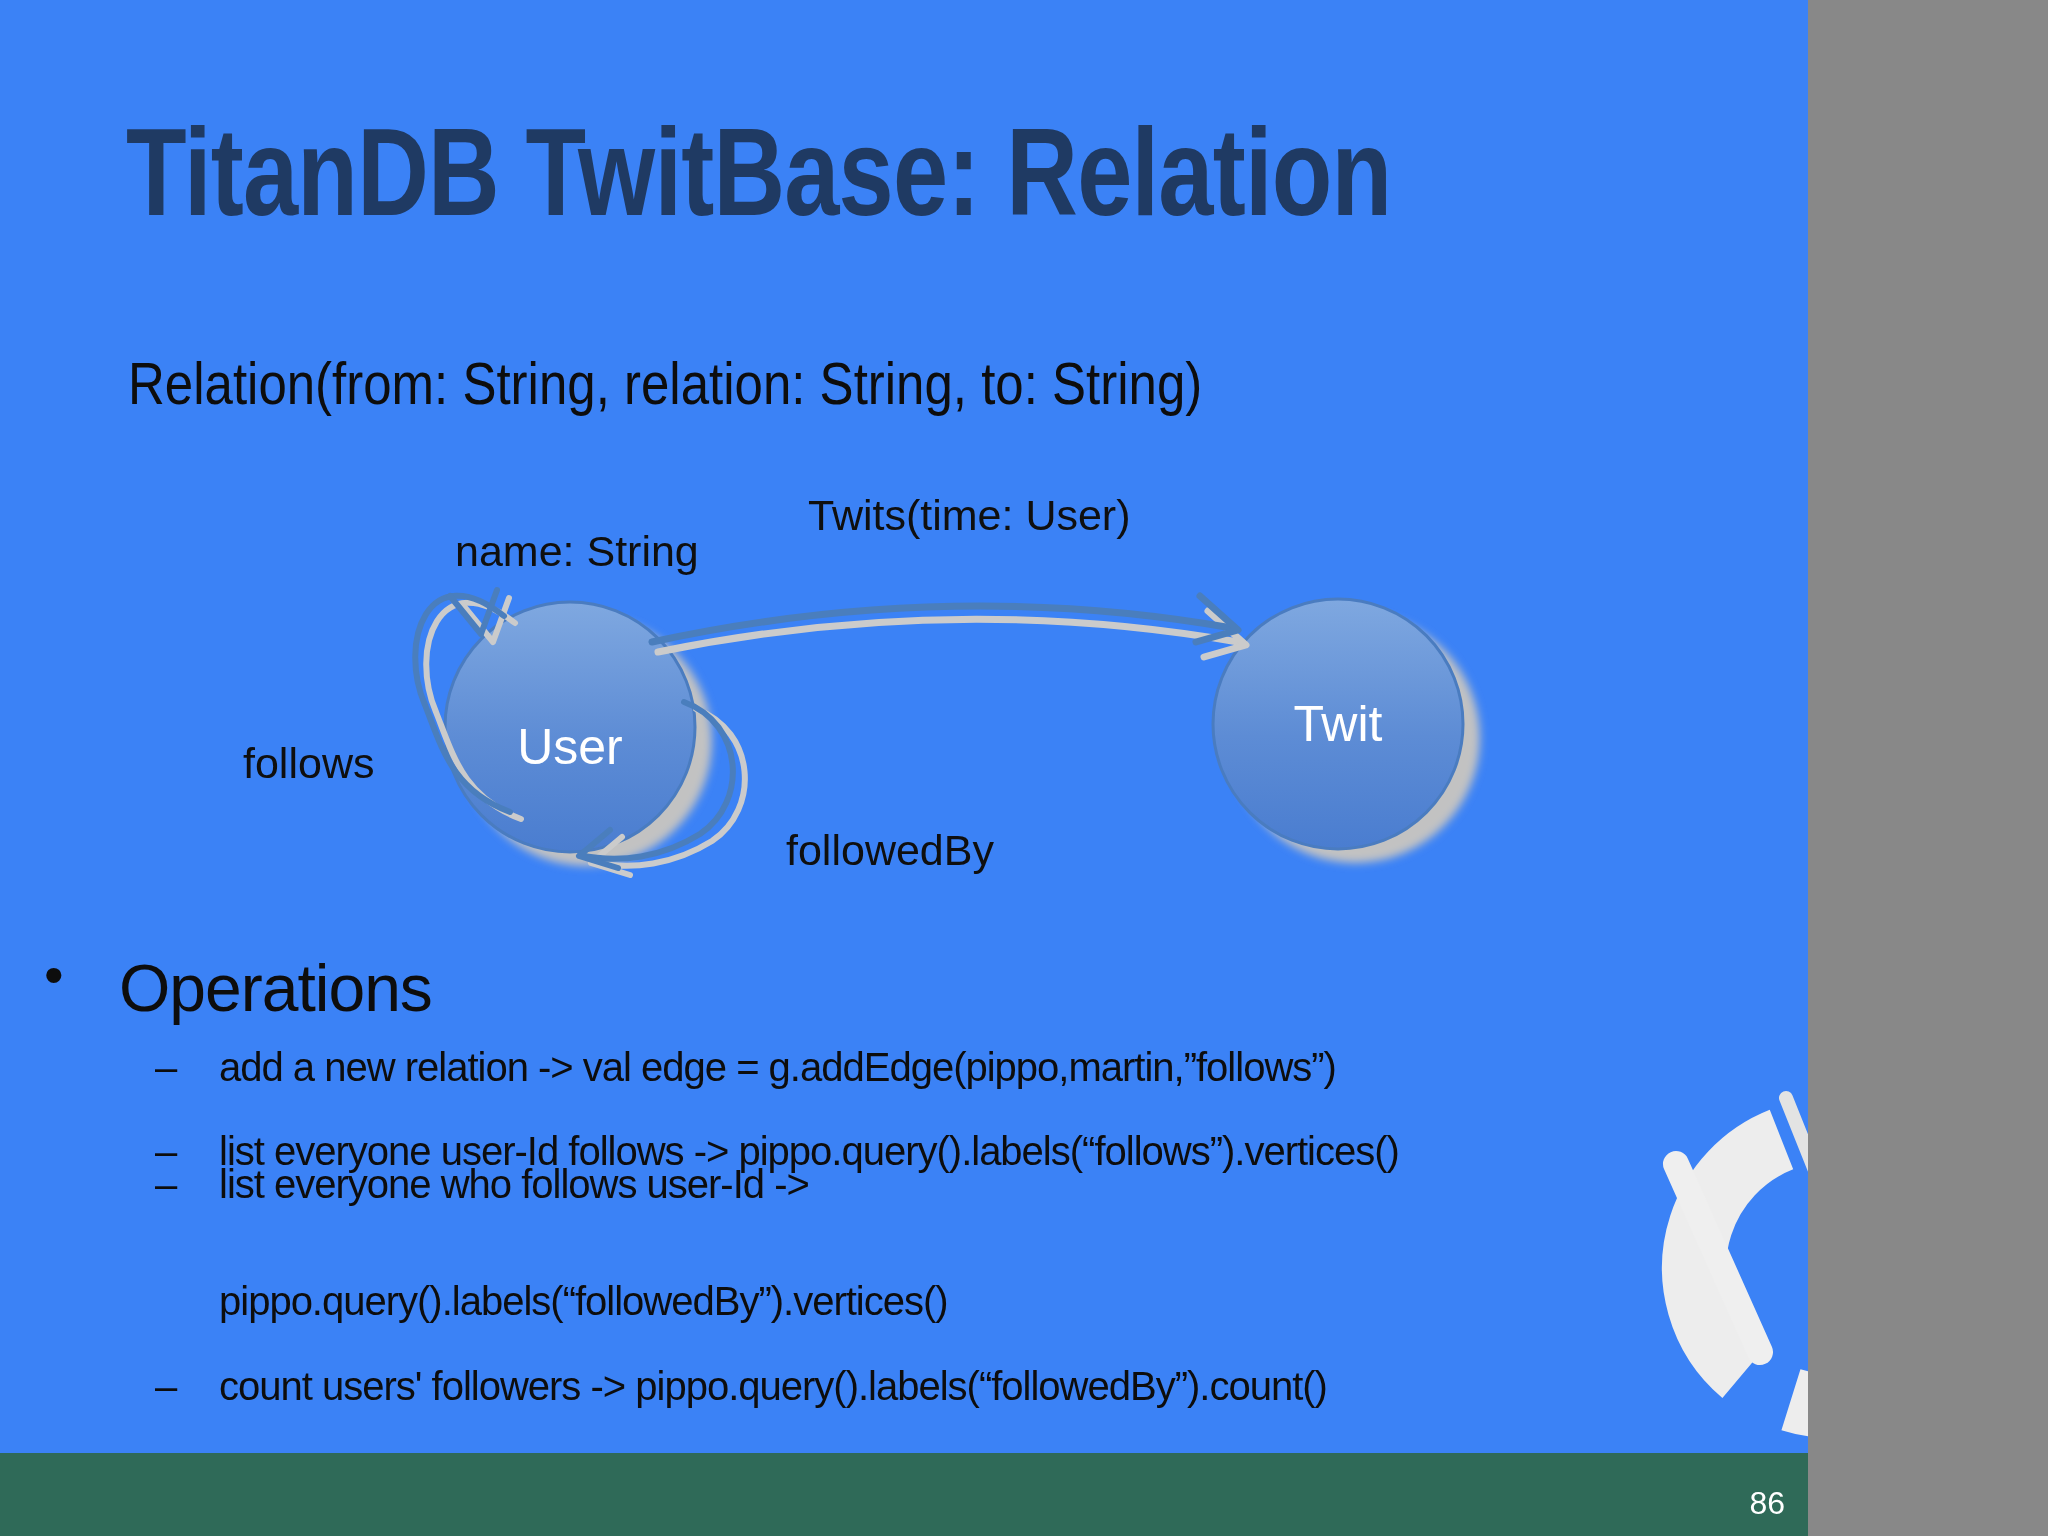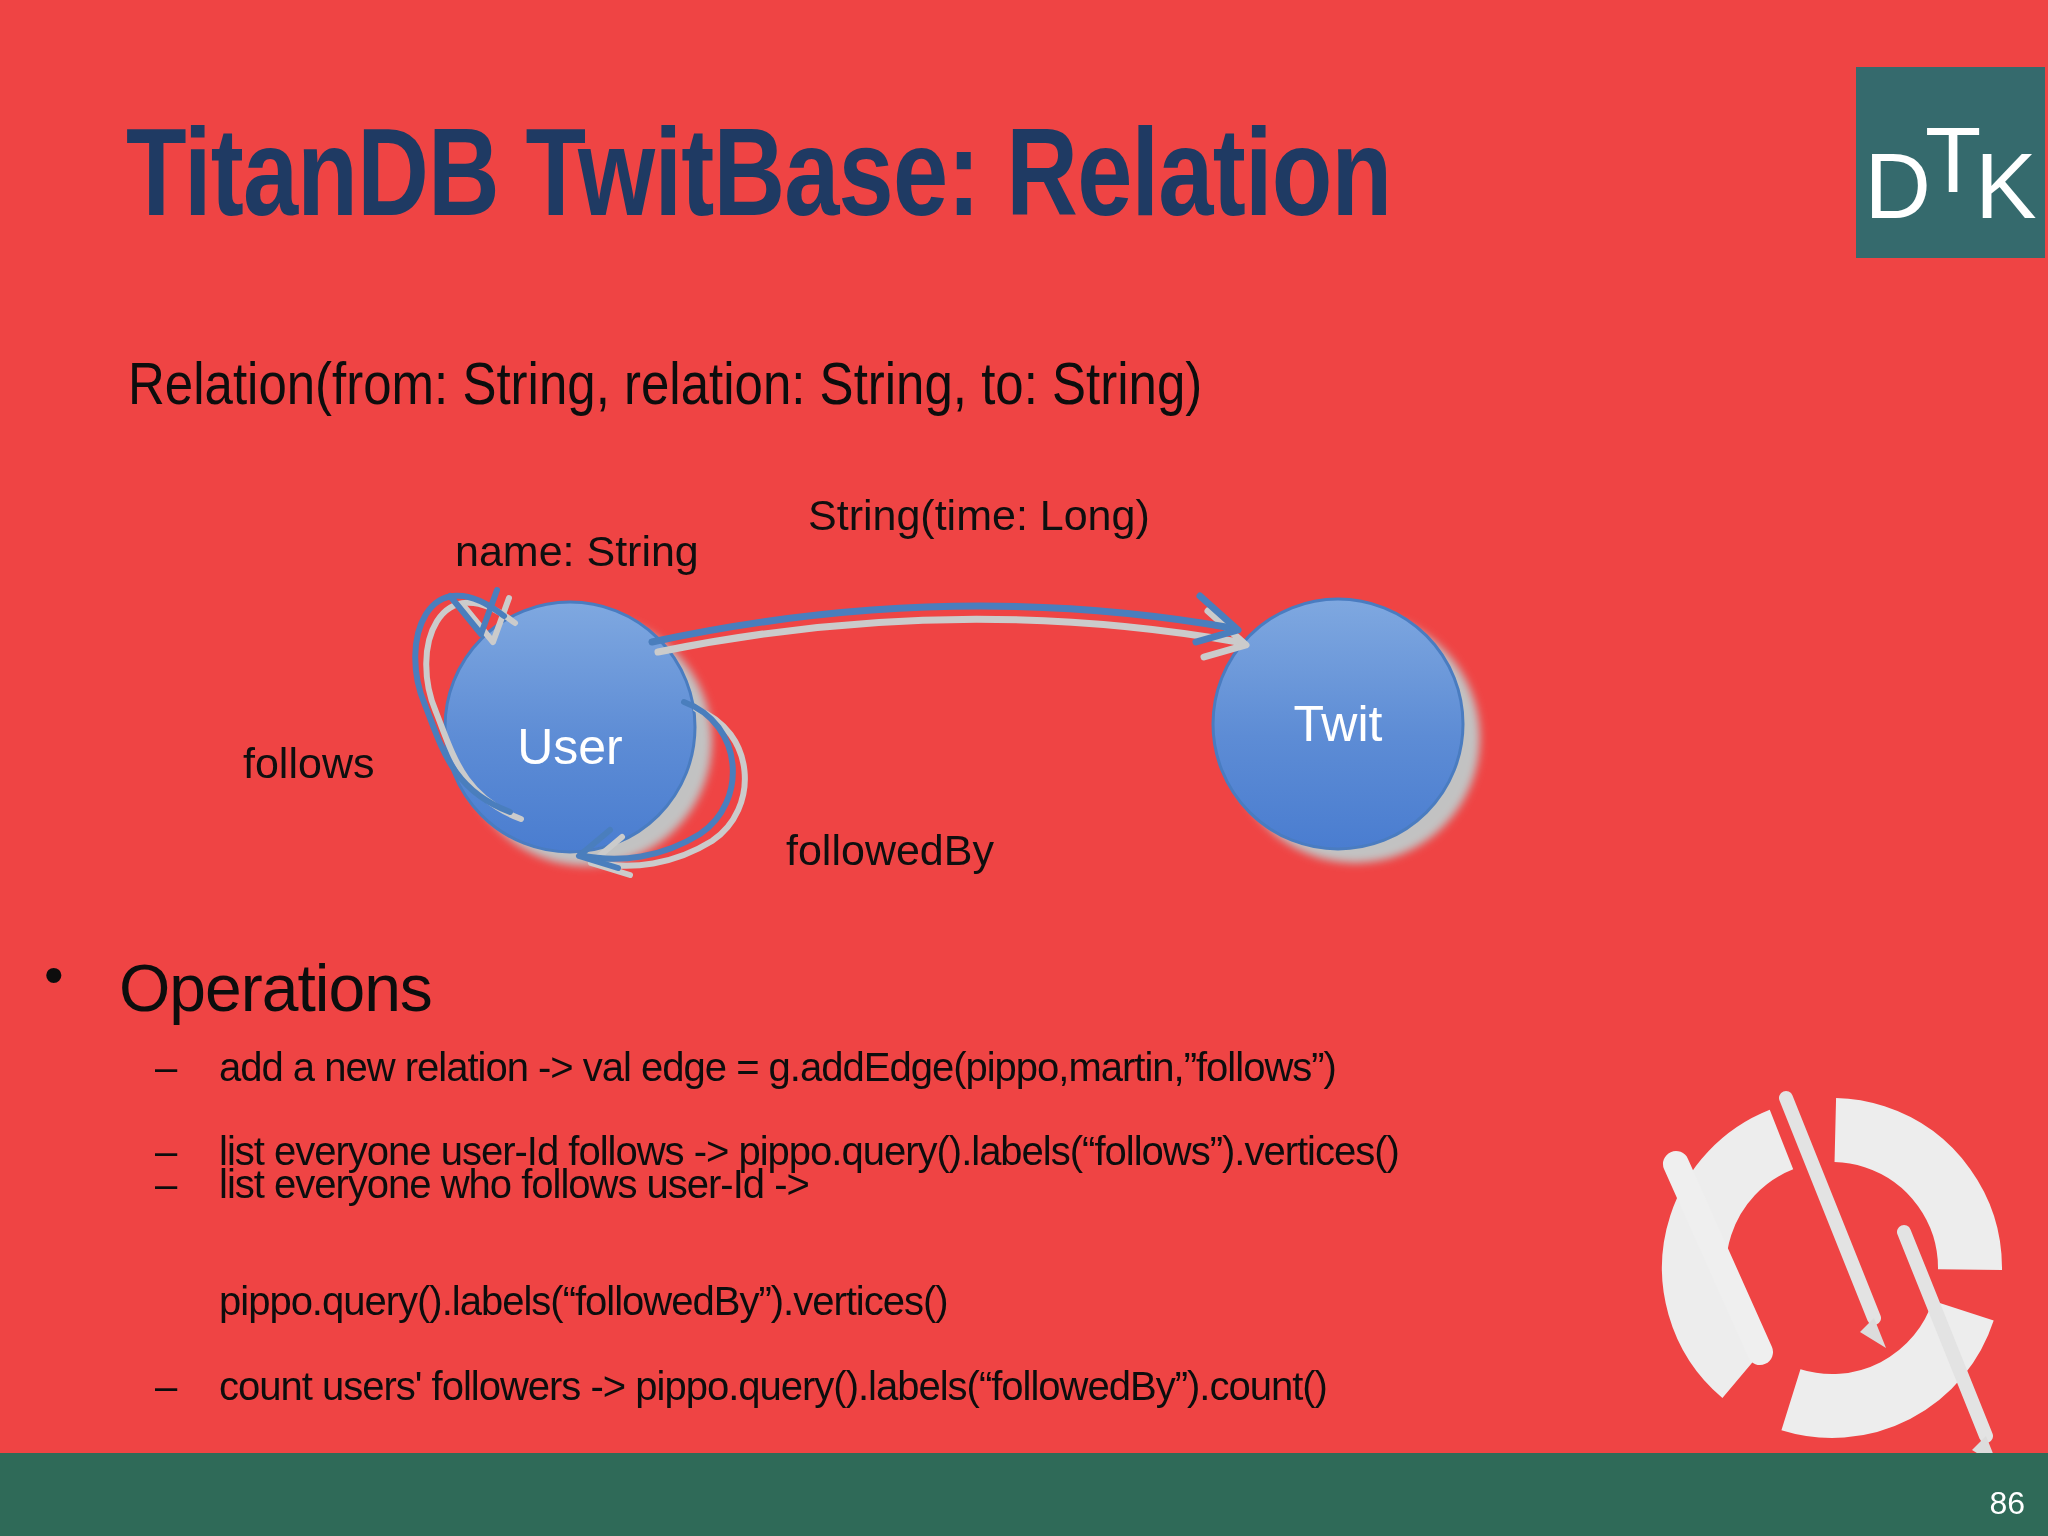--- a/index.html
+++ b/index.html
@@ -1,18 +1,18 @@
 <!DOCTYPE html>
 <html><head>
 <meta charset="utf-8">
 <style>
   html,body{margin:0;padding:0;background:#888;}
   .slide{
-    position:relative;width:2048px;height:1536px;background:#ef4444;
-    font-family:"Liberation Sans","DejaVu Sans",sans-serif;overflow:hidden;
+    position:relative;width:1780px;height:1536px;background:#3b82f6;
+    font-family:"Liberation Sans","DejaVu Sans",sans-serif;overflow:hidden;padding-left:28px;
   }
   .abs{position:absolute;white-space:nowrap;}
   .title{
     left:126px;top:104px;font-size:124px;font-weight:700;color:#1f3a63;
     transform:scaleX(0.80);transform-origin:0 0;letter-spacing:-1px;line-height:1.1;
   }
   .subtitle{
     left:128px;top:349px;font-size:60px;color:#0d0d0d;
     transform:scaleX(0.85);transform-origin:0 0;line-height:1.15;
   }
@@ -105,21 +105,21 @@
     <div class="logo-letters">
       <span>D</span>
       <span class="lt">T</span>
       <span>K</span>
     </div>
   </div>
 
   <div class="abs subtitle">Relation(from: String, relation: String, to: String)</div>
 
   <div class="lbl" style="left:455px;top:527px;">name: String</div>
-  <div class="lbl" style="left:808px;top:491px;">String(time: Long)</div>
+  <div class="lbl" style="left:808px;top:491px;">Twits(time: User)</div>
   <div class="lbl" style="left:243px;top:739px;">follows</div>
   <div class="lbl" style="left:762px;top:826px;margin-left:24px;">followedBy</div>
 
   <div class="node-label" style="left:445px;top:702px;margin-top:20px;">User</div>
   <div class="node-label" style="left:1213px;top:699px;text-align:center;">Twit</div>
 
   <div class="abs ops-bullet">•</div>
   <div class="abs ops-heading">Operations</div>
 
   <div class="op-line" style="top:1045px;">

